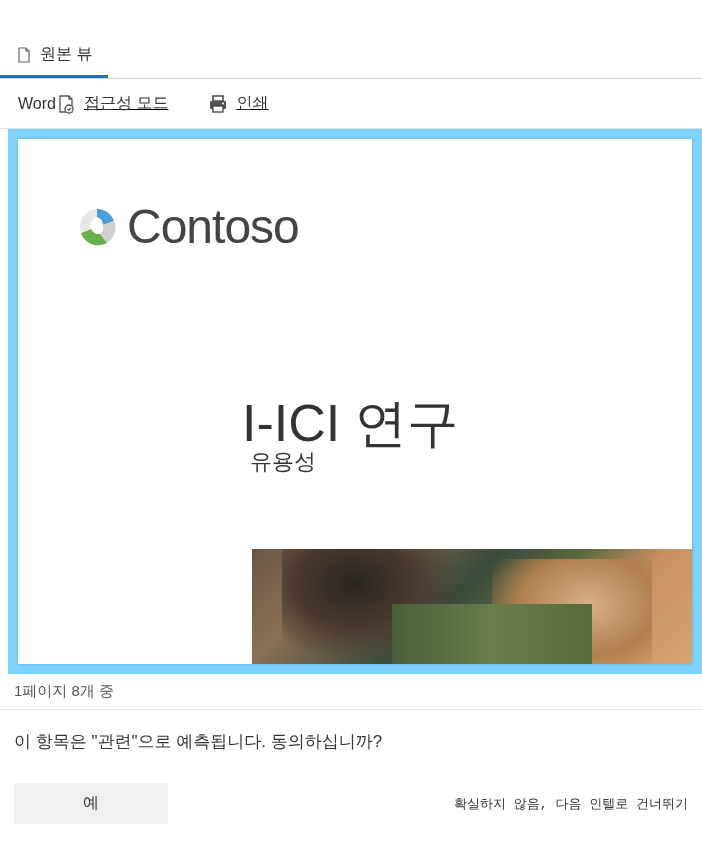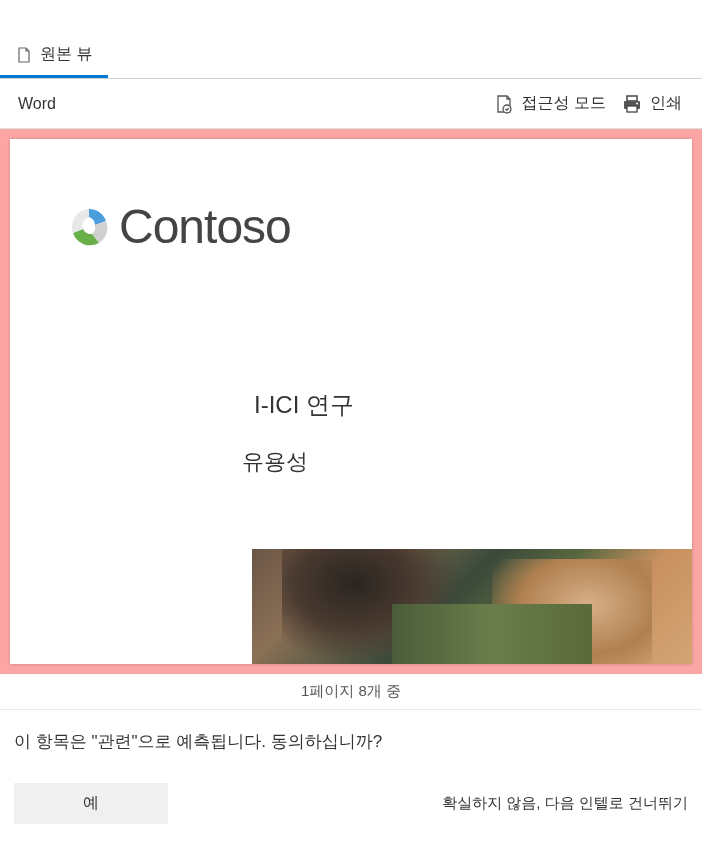--- a/index.html
+++ b/index.html
@@ -41,55 +41,57 @@
       height: 16px;
       display: inline-flex;
       align-items: center;
       justify-content: center;
     }
     
     
     .toolbar {
       display: flex;
       align-items: center;
-      justify-content: space-between;
+      justify-content: flex-start;
       padding: 14px 20px 14px 18px;
       border-bottom: 1px solid #e0e0e0;
     }
     .app-label {
       font-size: 16px;
       color: #333;
     }
     .toolbar-actions {
       display: flex;
-      gap: 16px;
-      align-items: center;
+      gap: 40px;
+      align-items: center;
+      text-decoration: underline;
     }
     .toolbar-btn {
       display: flex;
       align-items: center;
       gap: 8px;
       font-size: 16px;
       color: #333;
       cursor: pointer;
     }
     .toolbar-icon {
       width: 20px;
       height: 20px;
       display: inline-flex;
       align-items: center;
       justify-content: center;
     }
     
     
     .doc-viewer {
-      background: #fca5a5;
+      background: #7dd3fc;
       padding: 10px;
       height: 545px;
       overflow: hidden;
+      margin-left: 8px;
     }
     .doc-page {
       background: #ffffff;
       width: 100%;
       height: 100%;
       box-shadow: 0 0 3px rgba(0,0,0,0.2);
       position: relative;
       overflow: hidden;
     }
     .logo-section {
@@ -107,22 +109,22 @@
     }
     .logo-text {
       font-size: 48px;
       font-weight: 400;
       color: #444;
       letter-spacing: -1px;
     }
     .doc-title {
       position: absolute;
       top: 250px;
-      left: 244px;
-      font-size: 24px;
+      left: 224px;
+      font-size: 52px;
       font-weight: 400;
       color: #333;
     }
     .doc-subtitle {
       position: absolute;
       top: 308px;
       left: 232px;
       font-size: 22px;
       color: #333;
       font-family: Liberation Serif, serif;
@@ -160,21 +162,20 @@
       height: 60px;
       background: linear-gradient(90deg, #4a5d3a 0%, #6a7d4a 50%, #5a6a3a 100%);
     }
     
     
     .page-status {
       padding: 8px 14px;
       font-size: 15px;
       color: #555;
       border-bottom: 1px solid #e8e8e8;
-      text-align: center;
     }
     
     
     .feedback {
       padding: 20px 14px 0;
     }
     .feedback-question {
       font-size: 17px;
       color: #333;
       margin-bottom: 30px;
@@ -189,23 +190,24 @@
       border: none;
       padding: 10px 0;
       width: 154px;
       font-size: 16px;
       color: #333;
       cursor: pointer;
       font-family: inherit;
     }
     .feedback-link {
       margin-left: auto;
-      font-size: 15px;
-      color: #333;
-      cursor: pointer;
+      font-size: 13px;
+      color: #333;
+      cursor: pointer;
+      font-family: Liberation Mono, monospace;
     }
   </style>
 </head>
 <body>
 
 <div class="tab-bar">
   <div class="tab active">
     <span class="tab-icon">
       <svg viewBox="0 0 16 16" width="16" height="16">
         <path d="M3 1 L10 1 L13 4 L13 15 L3 15 Z" fill="none" stroke="#666" stroke-width="1.2"></path>

